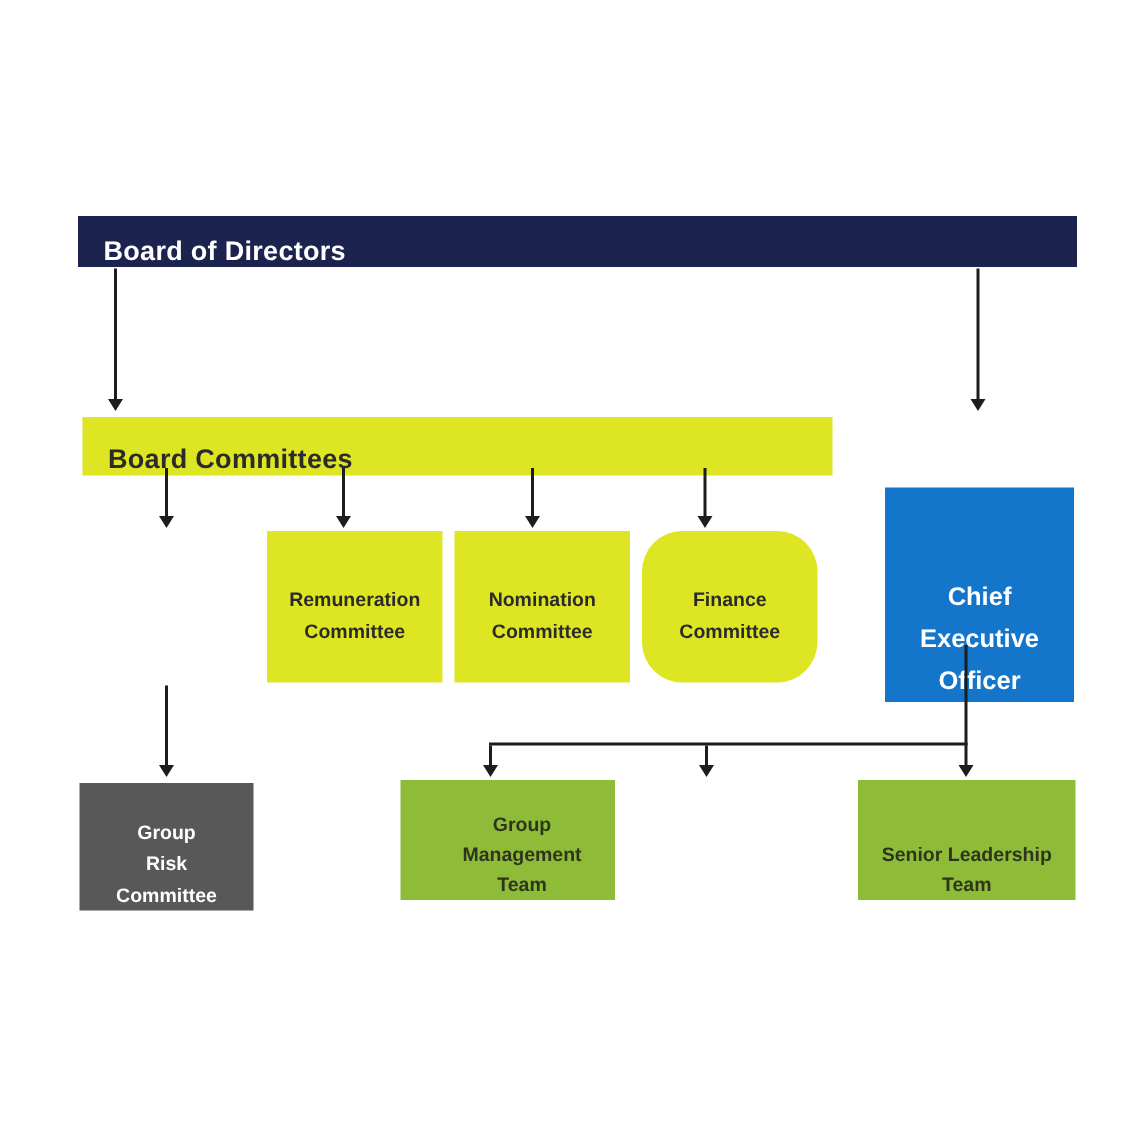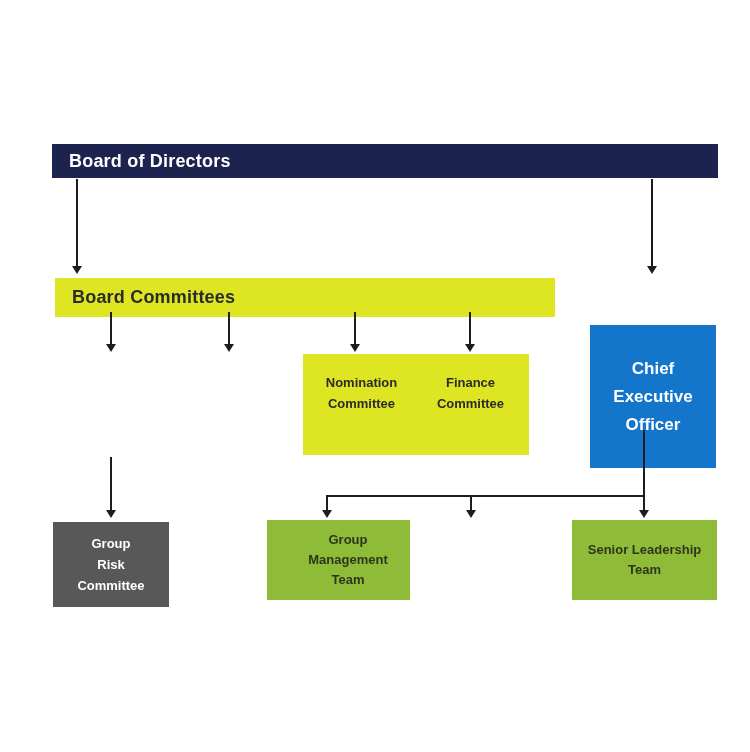--- a/index.html
+++ b/index.html
@@ -8,40 +8,40 @@
     width: 750px;
     height: 752px;
     background: #ffffff;
     font-family: "Liberation Sans", sans-serif;
     overflow: hidden;
   }
   .node {
     position: absolute;
     box-sizing: border-box;
     display: flex;
-    align-items: center;
+    align-items: flex-end;
     justify-content: center;
     text-align: center;
     font-weight: bold;
   }
   .banner {
     justify-content: flex-start;
     text-align: left;
     padding-left: 17px;
     font-size: 18px;
     letter-spacing: 0.2px;
   }
   
   #bod   { left: 52px;  top: 144px; width: 666px; height: 34px; background: #1c234f; color: #ffffff; }
   #bc    { left: 55px;  top: 278px; width: 500px; height: 39px; background: #dee522; color: #2b2b2b; }
   #ceo   { left: 590px; top: 282px; width: 126px; height: 143px; background: #1476ca; color: #ffffff;
            font-size: 17px; line-height: 28px; margin-top: 43px; }
   .ybox  { top: 354px;  width: 117px; height: 101px; background: #dee522; color: #2b2b2b;
            font-size: 13px; line-height: 21px; padding: 0 5px 24px 5px; }
-  #yb1 { left: 53px; }  #yb2 { left: 178px; } #yb3 { left: 303px; } #yb4 { left: 412px; }
+  #yb1 { left: 53px; }  #yb2 { left: 178px; } #yb3 { left: 303px; } #yb4 { left: 428px; border-radius: 27px; }
   #grc   { left: 53px;  top: 522px; width: 116px; height: 85px; background: #585858; color: #ffffff;
            font-size: 13px; line-height: 21px; padding: 0 23px; }
   .gbox  { top: 520px;  height: 80px; background: #8ebc39; color: #2e351c;
            font-size: 13px; line-height: 20px; padding: 0 5px; }
   #gb1 { left: 267px; width: 143px; padding-left: 24px; }
   #gb2 { left: 420px; width: 143px; }
   #gb3 { left: 572px; width: 145px; }
   #gb1 .lbl { display: inline-block; max-width: 116px; }
   
   .line { position: absolute; background: #1d1d1d; }
@@ -77,20 +77,23 @@
 
   <div class="line" style="left:110px; top:312px; width:2px; height:33px;"></div>
   <div class="ah" style="left:106px; top:344px;"></div>
   <div class="line" style="left:228px; top:312px; width:2px; height:33px;"></div>
   <div class="ah" style="left:224px; top:344px;"></div>
   <div class="line" style="left:354px; top:312px; width:2px; height:33px;"></div>
   <div class="ah" style="left:350px; top:344px;"></div>
   <div class="line" style="left:469px; top:312px; width:2px; height:33px;"></div>
   <div class="ah" style="left:465px; top:344px;"></div>
 
+  <div class="node ybox" id="yb2">
+    <span class="lbl">Remuneration Committee</span>
+  </div>
   <div class="node ybox" id="yb3">
     <span class="lbl">Nomination Committee</span>
   </div>
   <div class="node ybox" id="yb4">
     <span class="lbl">Finance Committee</span>
   </div>
 
   <div class="line" style="left:110px; top:457px; width:2px; height:54px;"></div>
   <div class="ah" style="left:106px; top:510px;"></div>
 

